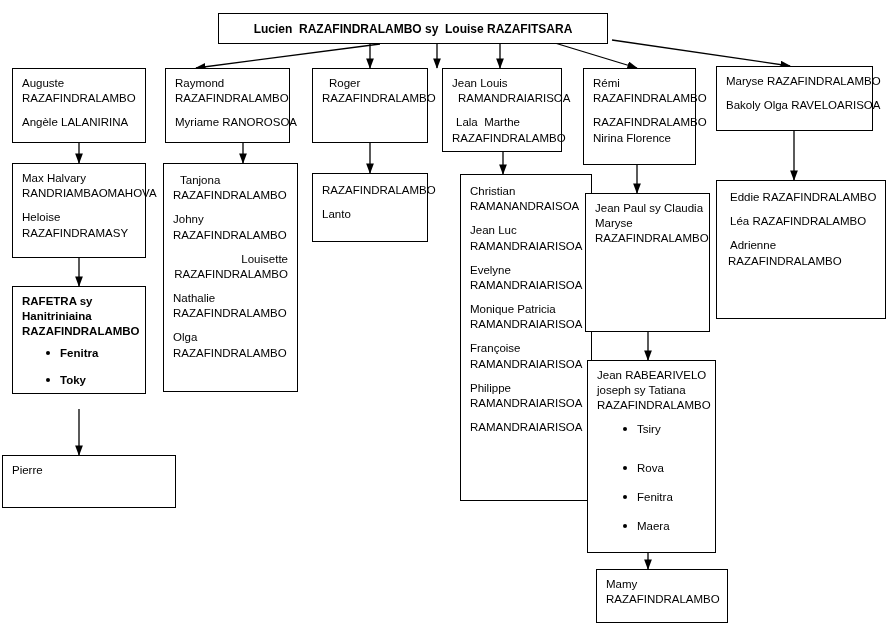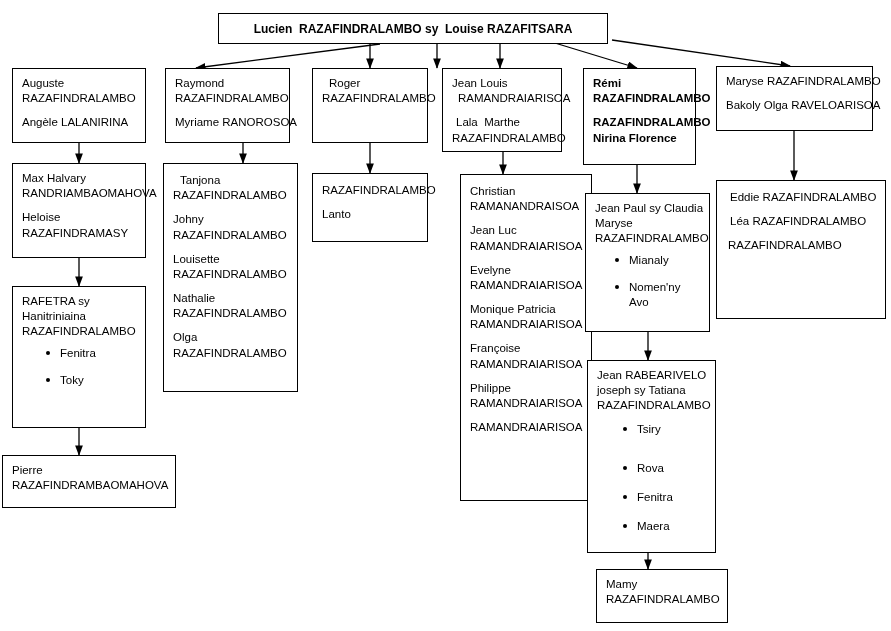--- a/index.html
+++ b/index.html
@@ -117,52 +117,51 @@
   </div>
 
   <div class="node" style="left:12px; top:163px; width:134px; height:95px;">
     <div class="line">Max Halvary</div>
     <div class="line">RANDRIAMBAOMAHOVA</div>
     <div class="gap"></div>
     <div class="line">Heloise</div>
     <div class="line">RAZAFINDRAMASY</div>
   </div>
 
-  <div class="node" style="left:12px; top:286px; width:134px; height:142px;">
+  <div class="node" style="left:12px; top:286px; width:134px; height:108px;font-weight:bold;">
     <div class="line">RAFETRA sy</div>
     <div class="line">Hanitriniaina</div>
     <div class="line">RAZAFINDRALAMBO</div>
     <ul>
       <li><span>Fenitra</span></li>
       <li><span>Toky</span></li>
     </ul>
   </div>
 
   <div class="node" style="left:2px; top:455px; width:174px; height:53px;">
     <div class="line">Pierre</div>
-    <div class="line">RAZAFINDRAMBAOMAHOVA</div>
   </div>
 
   <div class="node" style="left:165px; top:68px; width:125px; height:75px;">
     <div class="line">Raymond</div>
     <div class="line">RAZAFINDRALAMBO</div>
     <div class="gap"></div>
     <div class="line">Myriame RANOROSOA</div>
   </div>
 
   <div class="node" style="left:163px; top:163px; width:135px; height:229px; padding-top:9px;">
     <div style="margin-bottom:9px;">
       <div class="line" style="padding-left:7px;">Tanjona</div>
       <div class="line">RAZAFINDRALAMBO</div>
     </div>
     <div style="margin-bottom:9px;">
       <div class="line">Johny</div>
       <div class="line">RAZAFINDRALAMBO</div>
     </div>
-    <div style="margin-bottom:9px;">
+    <div style="margin-bottom:9px;text-align:right;">
       <div class="line">Louisette</div>
       <div class="line">RAZAFINDRALAMBO</div>
     </div>
     <div style="margin-bottom:9px;">
       <div class="line">Nathalie</div>
       <div class="line">RAZAFINDRALAMBO</div>
     </div>
     <div>
       <div class="line">Olga</div>
       <div class="line">RAZAFINDRALAMBO</div>
@@ -211,36 +210,32 @@
     </div>
     <div style="margin-bottom:9px;">
       <div class="line">Philippe</div>
       <div class="line">RAMANDRAIARISOA</div>
     </div>
     <div>
       <div class="line">RAMANDRAIARISOA</div>
     </div>
   </div>
 
-  <div class="node" style="left:583px; top:68px; width:113px; height:97px;font-weight:bold;">
+  <div class="node" style="left:583px; top:68px; width:113px; height:97px;">
     <div class="line">Rémi</div>
     <div class="line">RAZAFINDRALAMBO</div>
     <div class="gap"></div>
     <div class="line">RAZAFINDRALAMBO</div>
     <div class="line">Nirina Florence</div>
   </div>
 
   <div class="node" style="left:585px; top:193px; width:125px; height:139px;">
     <div class="line">Jean Paul sy Claudia</div>
     <div class="line">Maryse</div>
     <div class="line">RAZAFINDRALAMBO</div>
-    <ul style="padding-left:34px;">
-      <li><span>Mianaly</span></li>
-      <li style="width:66px;"><span>Nomen'ny Avo</span></li>
-    </ul>
   </div>
 
   <div class="node" style="left:587px; top:360px; width:129px; height:193px;">
     <div class="line">Jean RABEARIVELO</div>
     <div class="line">joseph sy Tatiana</div>
     <div class="line">RAZAFINDRALAMBO</div>
     <ul style="padding-left:40px; margin-top:8px;">
       <li style="margin-bottom:25px;"><span>Tsiry</span></li>
       <li style="margin-bottom:14px;"><span>Rova</span></li>
       <li style="margin-bottom:14px;"><span>Fenitra</span></li>
@@ -257,16 +252,17 @@
     <div class="line">Maryse RAZAFINDRALAMBO</div>
     <div class="gap"></div>
     <div class="line">Bakoly Olga RAVELOARISOA</div>
   </div>
 
   <div class="node" style="left:716px; top:180px; width:170px; height:139px; padding-top:9px;">
     <div class="line" style="padding-left:4px;">Eddie RAZAFINDRALAMBO</div>
     <div class="gap"></div>
     <div class="line" style="padding-left:4px;">Léa RAZAFINDRALAMBO</div>
     <div class="gap"></div>
+    <div class="line" style="padding-left:4px;">Adrienne</div>
     <div class="line" style="padding-left:2px;">RAZAFINDRALAMBO</div>
   </div>
 
 </div>
 
 </body></html>

